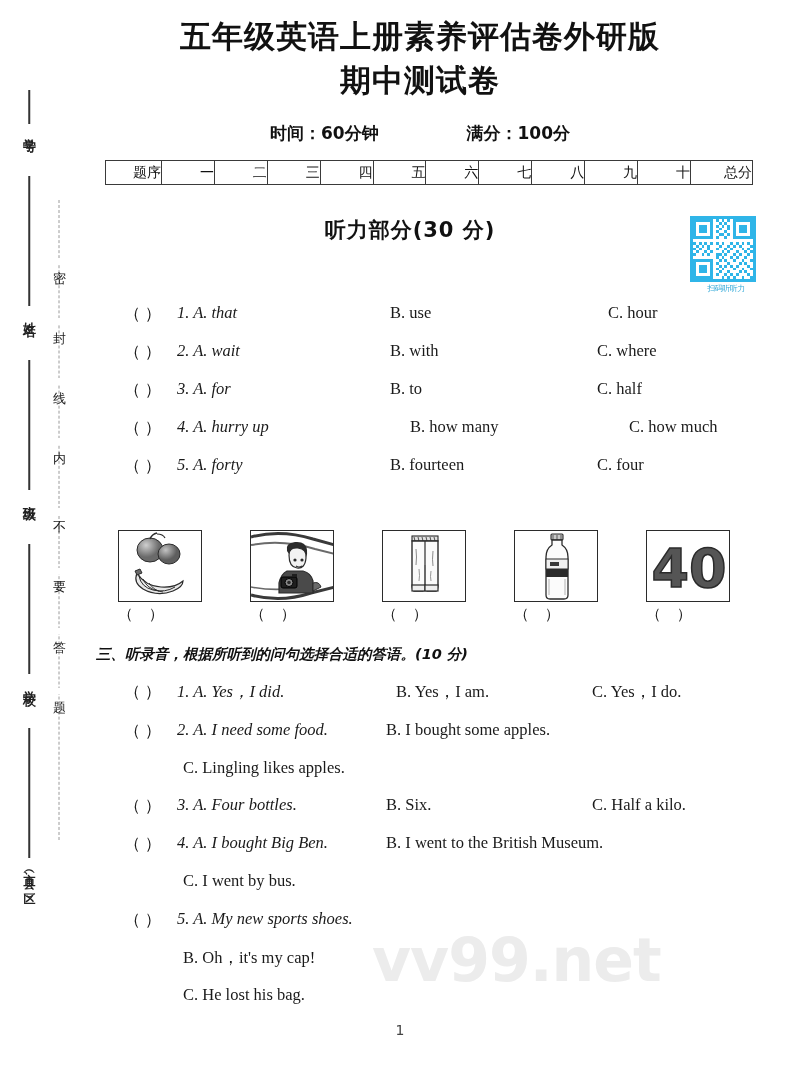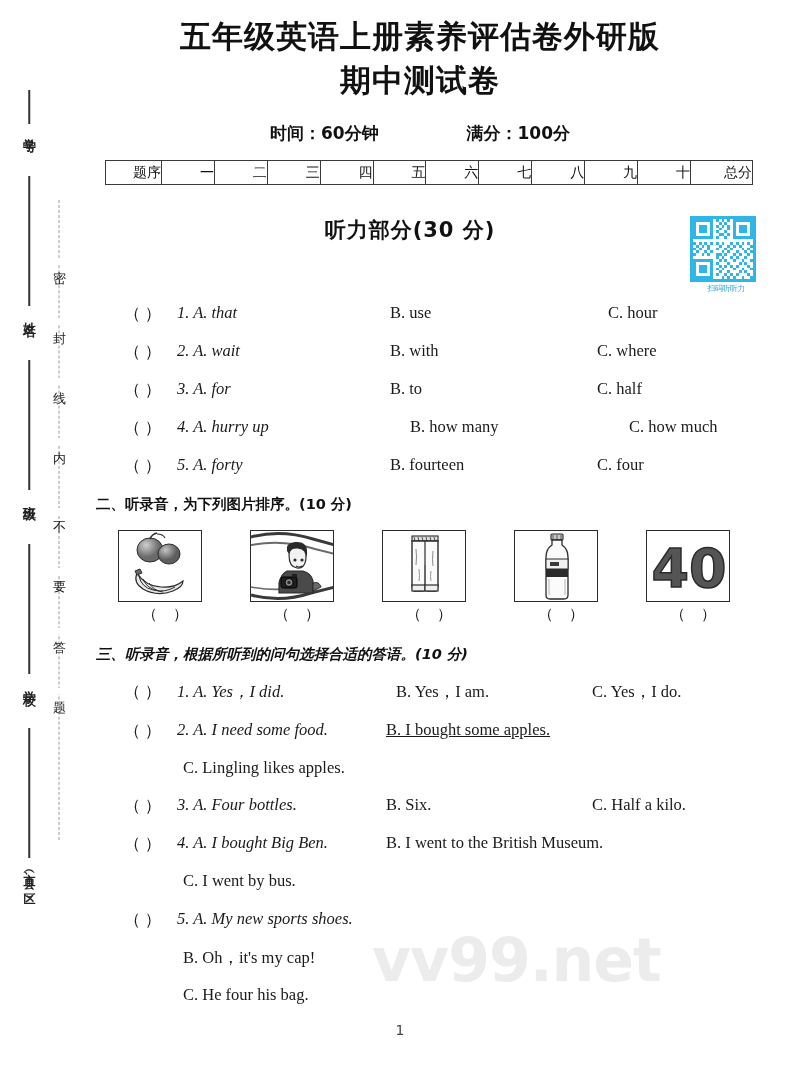--- a/index.html
+++ b/index.html
@@ -155,21 +155,20 @@
   .colA { position: absolute; left: 177px; font-style: italic; }
   .colB { position: absolute; }
   .colC { position: absolute; }
   .subline { position: absolute; left: 183px; }
 
   
   #pic-row { position: absolute; left: 118px; top: 530px; width: 640px; }
   .pic-cell {
     position: absolute;
     width: 100px;
-    text-align: center;
   }
   .pic-box {
     width: 84px; height: 72px;
     border: 1.6px solid #2b2b2b;
     background: #fff;
     position: relative;
     overflow: hidden;
   }
   .pic-answer {
     font-family: "Liberation Serif", serif;
@@ -415,21 +414,20 @@
     <span class="colC" style="left:597px;margin-left:32px;">C. how much</span>
   </div>
 
   <div class="qline" style="top:455px;left:0;width:800px;">
     <span class="paren">（    ）</span>
     <span class="colA"><span>5.</span> <span>A. forty</span></span>
     <span class="colB" style="left:390px;">B. fourteen</span>
     <span class="colC" style="left:597px;">C. four</span>
   </div>
 
-  <div class="section-title" style="top:495px;">二、听录音，为下列图片排序。(10 分)</div>
 
   <div id="pic-row">
 
     <div class="pic-cell" style="left:0px;">
       <div class="pic-box">
         <svg width="84" height="72" viewBox="0 0 84 72">
           <defs>
             <radialGradient id="ap1" cx="35%" cy="30%">
               <stop offset="0%" stop-color="#cfcfcf"></stop>
                 <stop offset="100%" stop-color="#6a6a6a"></stop>
@@ -525,21 +523,21 @@
   <div class="qline" style="top:681px;left:0;width:800px;">
     <span class="paren">（    ）</span>
     <span class="colA"><span>1.</span> <span>A. Yes，I did.</span></span>
     <span class="colB" style="left:396px;">B. Yes，I am.</span>
     <span class="colC" style="left:592px;">C. Yes，I do.</span>
   </div>
 
   <div class="qline" style="top:720px;left:0;width:800px;">
     <span class="paren">（    ）</span>
     <span class="colA"><span>2.</span> <span>A. I need some food.</span></span>
-    <span class="colB" style="left:386px;text-decoration:underline;">B. I bought some apples.</span>
+    <span class="colB" style="left:386px;">B. I bought some apples.</span>
   </div>
   <div class="qline" style="top:758px;left:0;width:800px;">
     <span class="subline">C. Lingling likes apples.</span>
   </div>
 
   <div class="qline" style="top:795px;left:0;width:800px;">
     <span class="paren">（    ）</span>
     <span class="colA"><span>3.</span> <span>A. Four bottles.</span></span>
     <span class="colB" style="left:386px;">B. Six.</span>
     <span class="colC" style="left:592px;text-align:center;">C. Half a kilo.</span>
@@ -555,20 +553,20 @@
   </div>
 
   <div class="qline" style="top:909px;left:0;width:800px;">
     <span class="paren">（    ）</span>
     <span class="colA"><span>5.</span> <span>A. My new sports shoes.</span></span>
   </div>
   <div class="qline" style="top:947px;left:0;width:800px;">
     <span class="subline">B. Oh，it's my cap!</span>
   </div>
   <div class="qline" style="top:985px;left:0;width:800px;">
-    <span class="subline">C. He four his bag.</span>
+    <span class="subline">C. He lost his bag.</span>
   </div>
 
   <div id="watermark">vv99.net</div>
 
   <div id="page-number">1</div>
 
 </div>
 
 </body></html>

